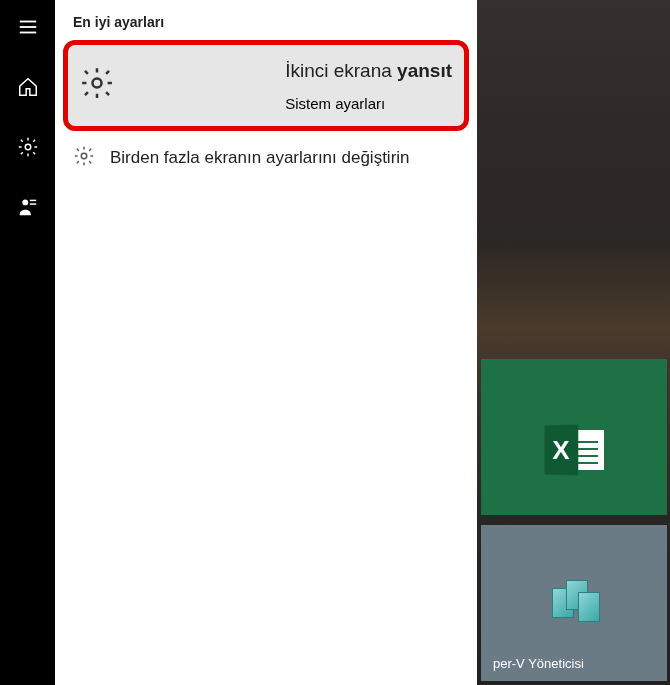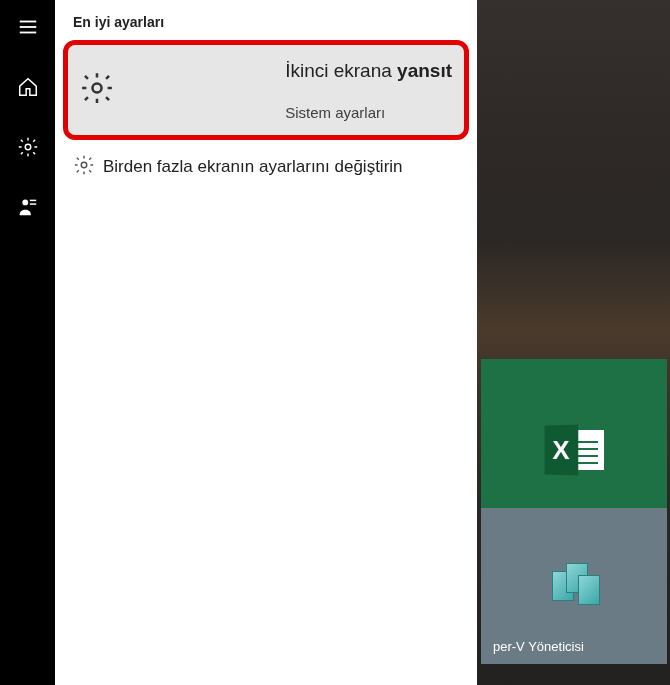--- a/index.html
+++ b/index.html
@@ -47,28 +47,28 @@
   }
   .best-match .gear svg { width: 34px; height: 34px; stroke: #333; fill: none; }
   .best-match .text .title {
     font-size: 19px;
     color: #222;
     line-height: 1.3;
   }
   .best-match .text .title .bold { font-weight: 700; }
   .best-match .text .sub {
     font-size: 15px;
-    color: #404040;
-    margin-top: 20px;
+    color: #000000;
+    margin-top: 11px;
   }
 
   .settings-row {
     display: flex;
     align-items: center;
-    gap: 8px;
+    gap: 15px;
     padding: 8px 18px;
     cursor: pointer;
   }
   .settings-row .gear-sm svg { width: 22px; height: 22px; stroke: #555; fill: none; }
   .settings-row .label { font-size: 17px; color: #222; }
 
   
   .desktop {
     flex: 1;
     height: 100%;
@@ -112,21 +112,21 @@
   .tile.excel .tile-icon .x {
     position: absolute; left: 0; top: 0;
     width: 34px; height: 50px;
     background: #0f5a33;
     color: #fff; font-weight: 700; font-size: 26px;
     display: flex; align-items: center; justify-content: center;
     transform: perspective(80px) rotateY(-6deg);
   }
 
   .tile.hyperv {
-    top: 508px;
+    top: 525px;
     height: 156px;
     background: #6a7b86;
   }
   .tile.hyperv .tile-icon { width: 52px; height: 52px; position: relative; }
   .tile.hyperv .tile-icon .box {
     position: absolute; width: 22px; height: 30px;
     background: linear-gradient(135deg, #8fd6d6, #3aa7a7);
     border: 1px solid #2a7f7f;
   }
   .tile.hyperv .tile-icon .b1 { left: 4px; top: 14px; }

